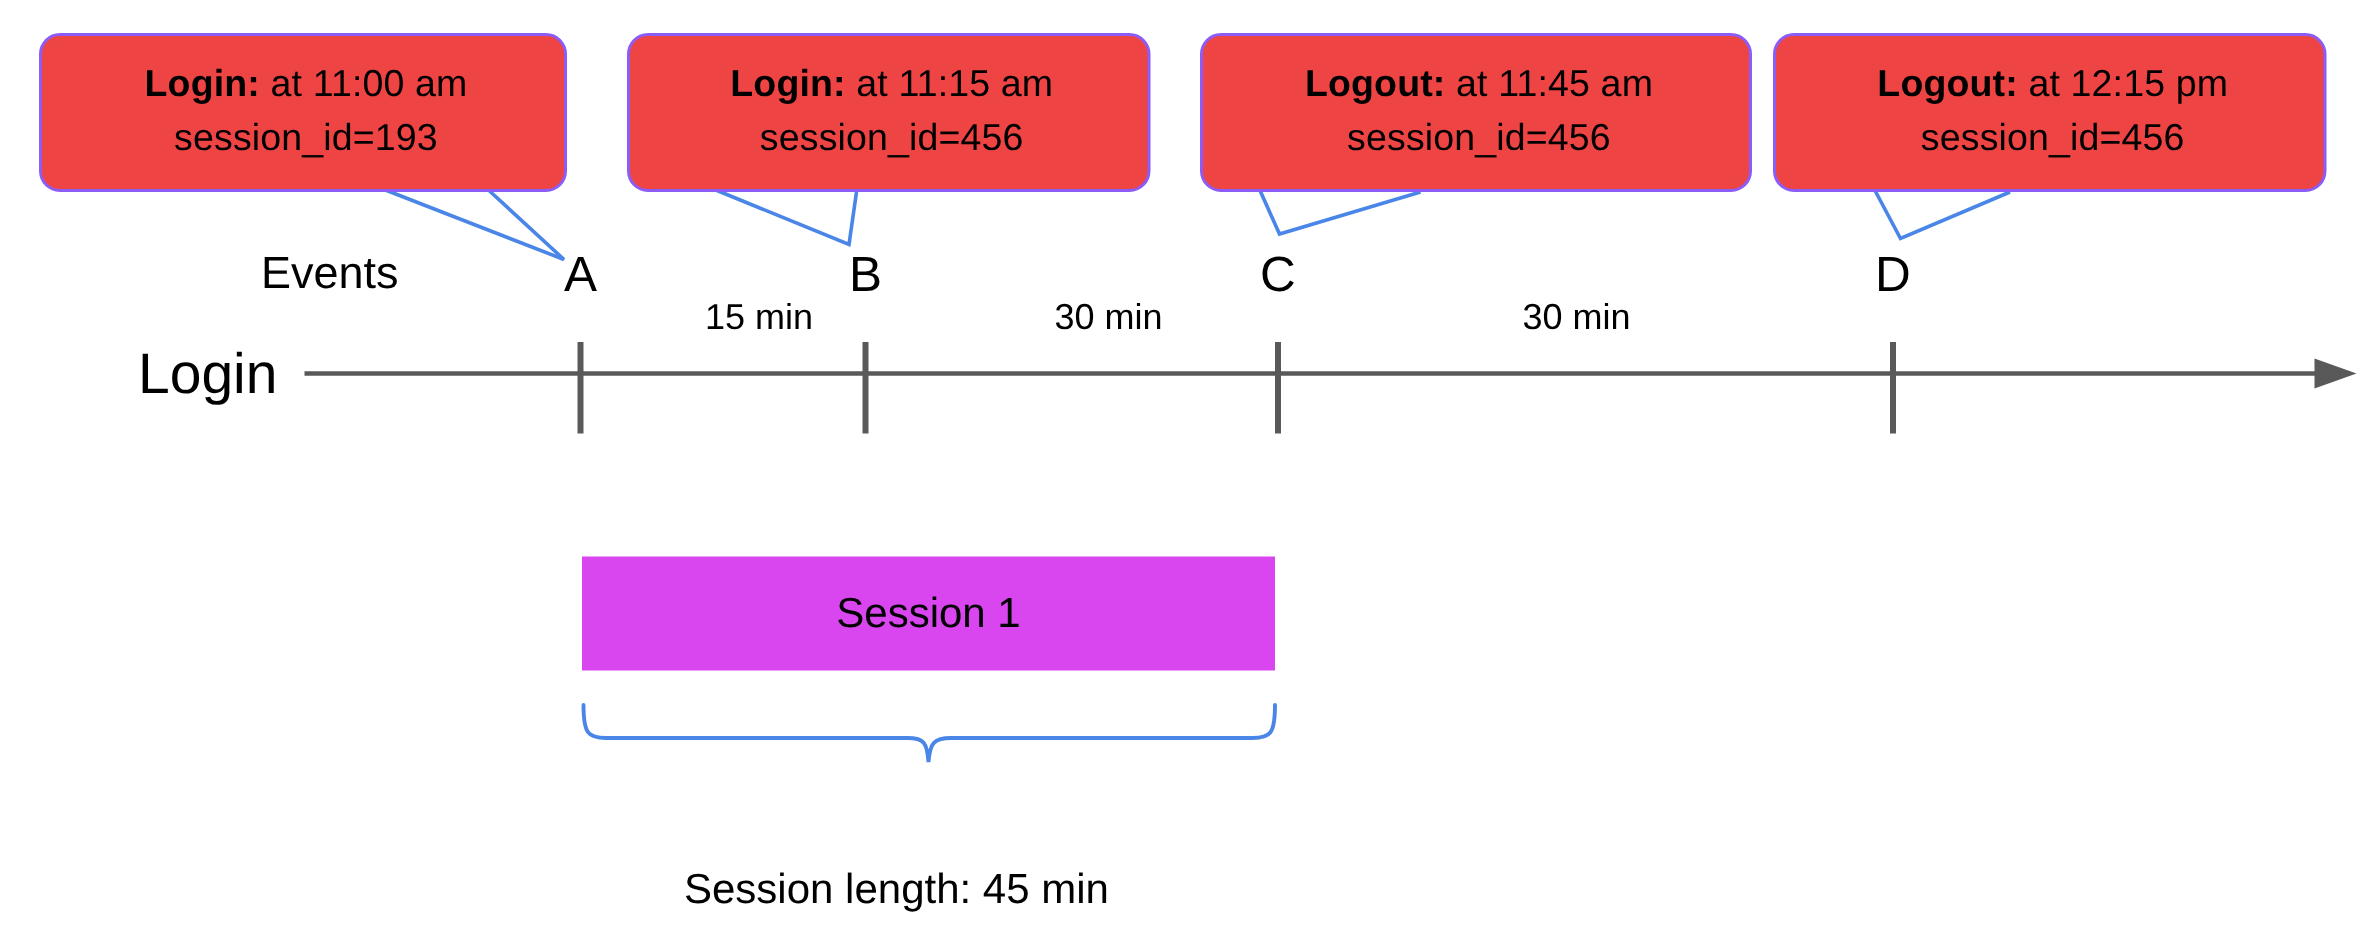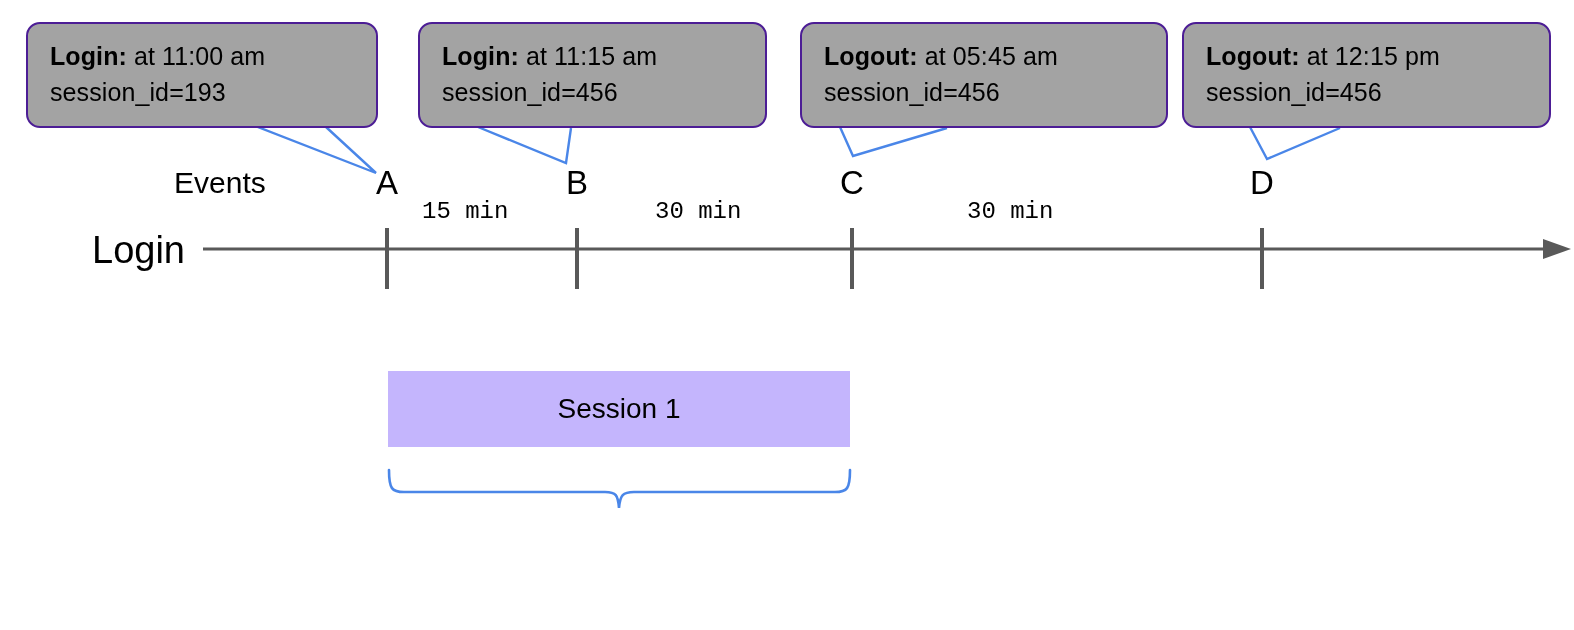--- a/index.html
+++ b/index.html
@@ -10,25 +10,26 @@
     color:#000000;
     overflow:hidden;
     position:relative;
   }
   #stage { position:absolute; left:0; top:0; width:1574px; height:630px; }
 
   
   .bubble {
     position:absolute;
     box-sizing:border-box;
-    border:2px solid #4c1d95;
+    border:2px solid #8b5cf6;
     border-radius:14px;
-    background:#a3a3a3;
+    background:#ef4444;
     padding:14px 18px 0 22px;
     z-index:3;
+    text-align:center;
   }
   .bubble .line {
     font-size:25px;
     line-height:36px;
     white-space:nowrap;
     letter-spacing:0.1px;
   }
   .bubble .line b { font-weight:bold; }
 
   
@@ -49,28 +50,28 @@
     position:absolute; top:164px;
     font-size:33px; line-height:38px;
     text-align:center; width:40px;
     white-space:nowrap;
   }
 
   
   .intv {
     position:absolute; top:198px;
     font-size:24px; line-height:28px;
-    text-align:left; white-space:nowrap;font-family:Liberation Mono, monospace;
+    text-align:right; white-space:nowrap;
   }
 
   
   .session-bar {
     position:absolute;
     left:388px; top:371px; width:462px; height:76px;
-    background:#c4b5fd;
+    background:#d946ef;
     display:flex; align-items:center; justify-content:center;
     font-size:28px;
     z-index:3;
   }
 
   
   .session-caption {
     position:absolute; left:456px; top:577px;
     font-size:28px; line-height:32px; white-space:nowrap;
   }
@@ -111,21 +112,21 @@
     <div class="line"><b>Login:</b><span> at 11:00 am</span></div>
     <div class="line">session_id=193</div>
   </div>
 
   <div class="bubble" style="left:418px; top:22px; width:349px; height:106px;">
     <div class="line"><b>Login:</b><span> at 11:15 am</span></div>
     <div class="line">session_id=456</div>
   </div>
 
   <div class="bubble" style="left:800px; top:22px; width:368px; height:106px;">
-    <div class="line"><b>Logout:</b><span> at 05:45 am</span></div>
+    <div class="line"><b>Logout:</b><span> at 11:45 am</span></div>
     <div class="line">session_id=456</div>
   </div>
 
   <div class="bubble" style="left:1182px; top:22px; width:369px; height:106px;">
     <div class="line"><b>Logout:</b><span> at 12:15 pm</span></div>
     <div class="line">session_id=456</div>
   </div>
 
   <div class="evt" style="left:367px;">A</div>
   <div class="evt" style="left:557px;">B</div>
@@ -133,14 +134,15 @@
   <div class="evt" style="left:1242px;">D</div>
 
   <div class="intv" style="left:422px; width:120px;">15 min</div>
   <div class="intv" style="left:655px; width:120px;">30 min</div>
   <div class="intv" style="left:967px; width:120px;">30 min</div>
 
   <div class="session-bar">
     <span>Session 1</span>
   </div>
 
+  <div class="session-caption">Session length: 45 min</div>
 
 </div>
 
 </body></html>

